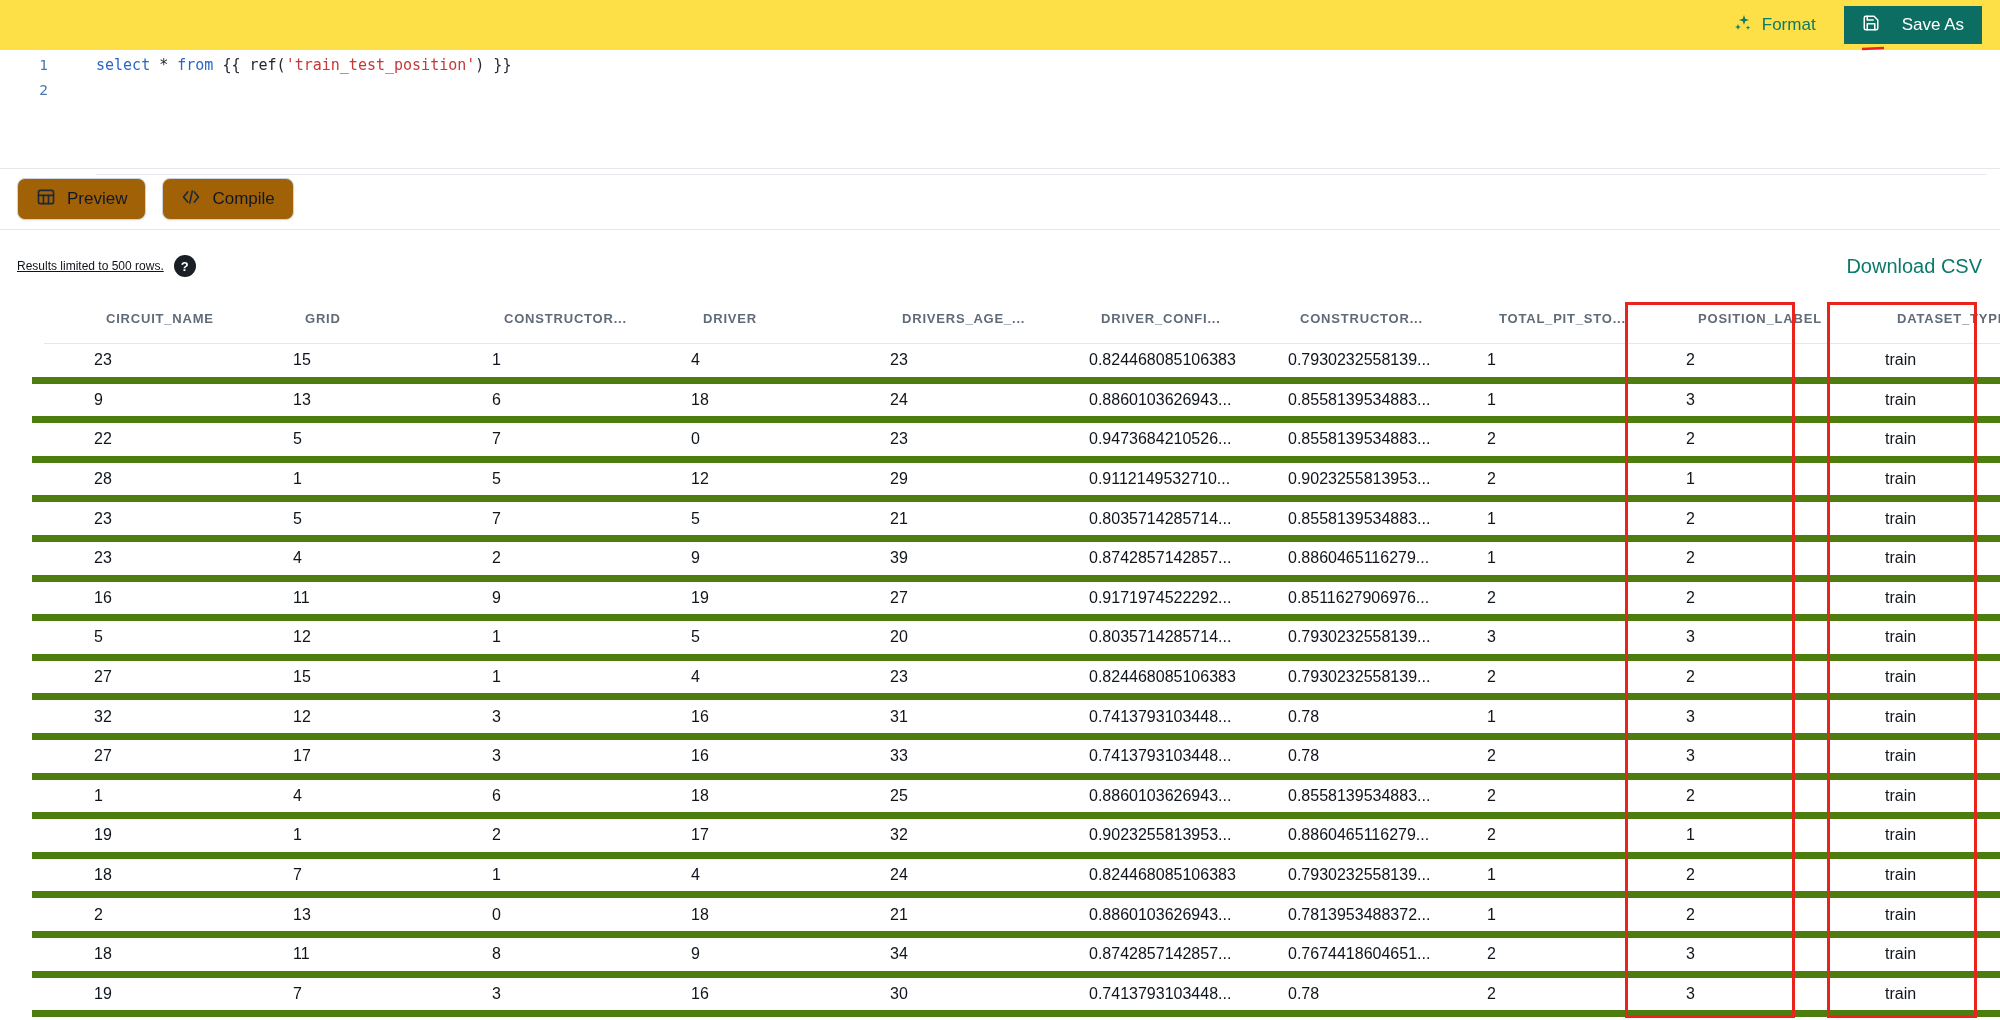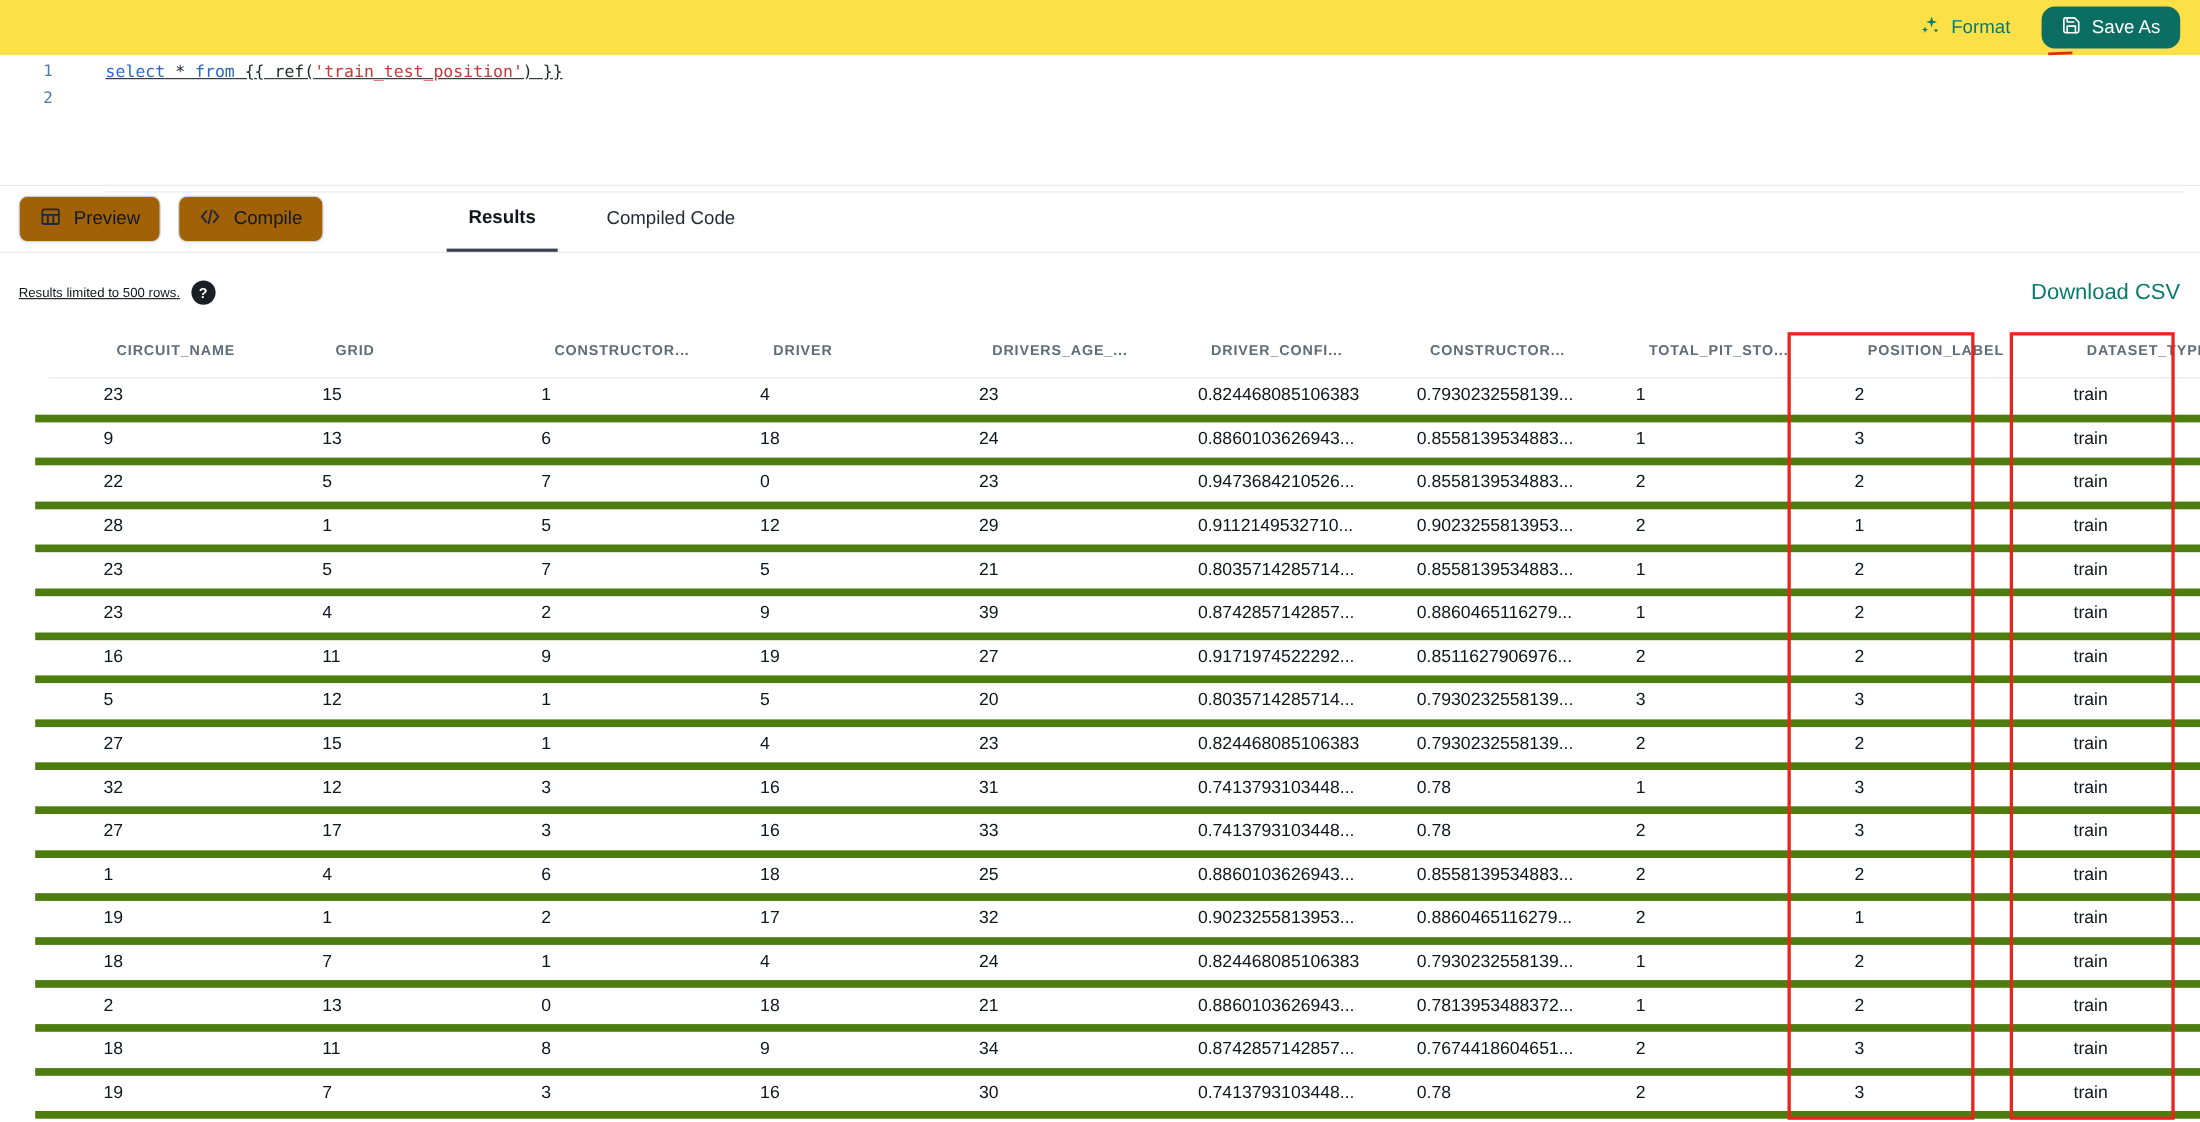--- a/index.html
+++ b/index.html
@@ -18,35 +18,35 @@
     background:#fde047;
     display:flex; align-items:center; justify-content:flex-end;
     gap:28px; padding-right:18px;
   }
   .format-btn {
     display:flex; align-items:center; gap:9px;
     background:none; border:none; cursor:pointer;
     color:#0b7a6b; font-size:17px; font-family:inherit;
   }
   .saveas-btn {
-    display:flex; align-items:center; gap:10px;
+    display:flex; align-items:center; gap:22px;
     background:#0c6e62; border:none; cursor:pointer;
     color:#ffffff; font-size:17px; font-weight:500; font-family:inherit;
-    height:38px; padding:0 18px; border-radius:12px;text-align:right;
+    height:38px; padding:0 18px; border-radius:0;text-align:right;
   }
   .scribble { position:absolute; top:45px; left:1860px; }
 
   
   .editor { position:absolute; top:52px; left:0; right:0; height:116px; background:#ffffff; }
   .code-line {
     display:flex; height:25px; align-items:center;
     font-family:"DejaVu Sans Mono", monospace; font-size:15px;
   }
   .gutter { width:58px; text-align:right; padding-right:10px; color:#4878b0; font-size:14.5px; }
-  .code { padding-left:38px; white-space:pre; color:#24292f;text-decoration:underline; }
+  .code { padding-left:38px; white-space:pre; color:#24292f; }
   .tok-kw  { color:#2b66c4; }
   .tok-str { color:#c5383a; }
   .line2-underline { position:absolute; top:122px; left:96px; right:14px; border-top:1px solid #e7eaee; }
 
   .divider { position:absolute; left:0; right:0; border-top:1px solid #e5e7eb; }
   #divider-editor { top:168px; }
   #divider-tabs   { top:229px; }
 
   
   .actions-row {
@@ -165,28 +165,20 @@
   <button class="action-btn">
     <span>
       <svg width="20" height="20" viewBox="0 0 24 24" fill="none" stroke="#1f2937" stroke-width="2" stroke-linecap="round" stroke-linejoin="round">
         <polyline points="8 6 3 12 8 18"></polyline>
         <polyline points="16 6 21 12 16 18"></polyline>
         <line x1="13.5" y1="5" x2="10.5" y2="19"></line>
       </svg>
     </span>
     <span>Compile</span>
   </button>
-  <div class="tabs">
-    <div class="tab active">
-      <span>Results</span>
-    </div>
-    <div class="tab">
-      <span>Compiled Code</span>
-    </div>
-  </div>
 </div>
 
 <div class="divider" id="divider-tabs"></div>
 
 <div class="results-bar">
   <span class="results-text">Results limited to 500 rows.</span>
   <span class="help-icon">
     <span>?</span>
   </span>
   <a class="download-link">Download CSV</a>

